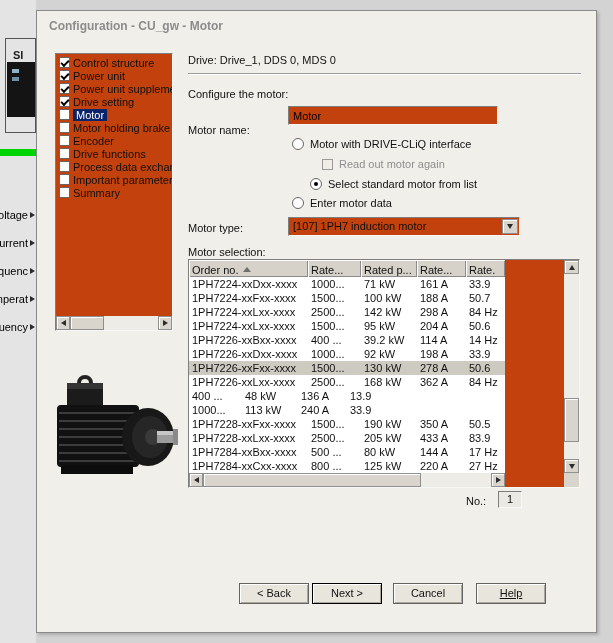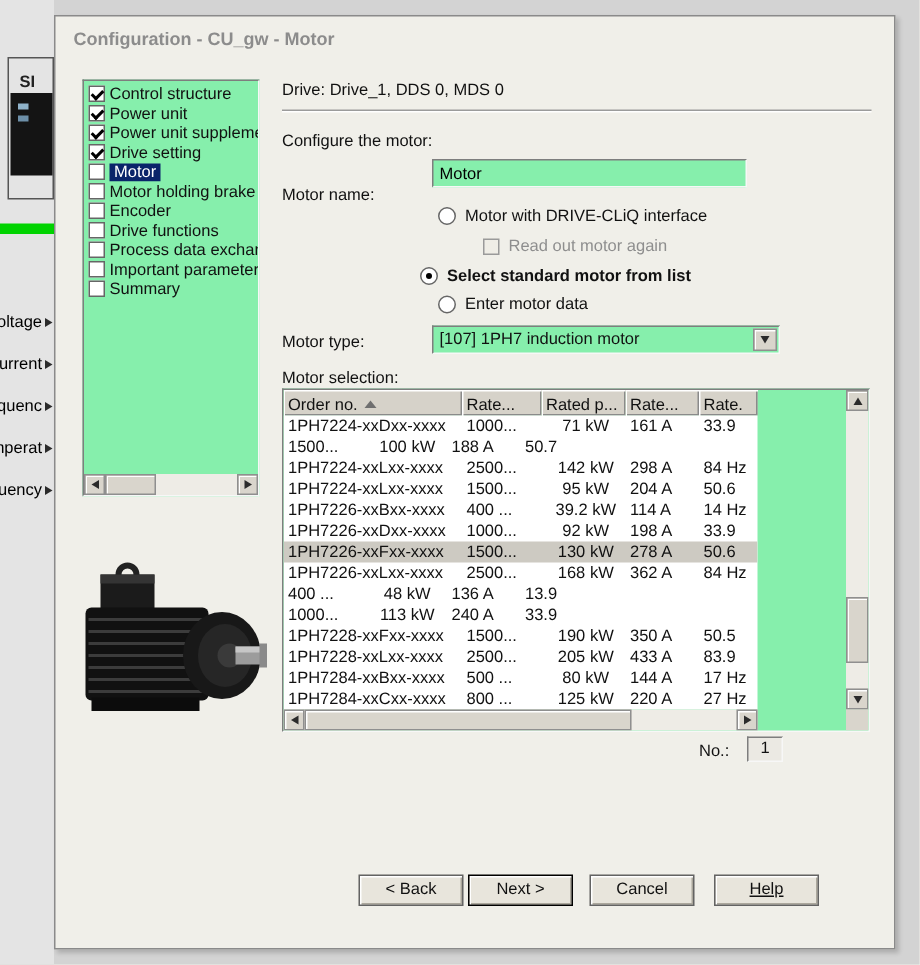--- a/index.html
+++ b/index.html
@@ -30,21 +30,21 @@
   .tri.down  { border-left:3px solid transparent; border-right:3px solid transparent; border-top:5px solid #2b2b2b; }
   .tri.left  { border-top:3px solid transparent; border-bottom:3px solid transparent; border-right:5px solid #2b2b2b; }
   .tri.right { border-top:3px solid transparent; border-bottom:3px solid transparent; border-left:5px solid #2b2b2b; }
   .tri.sort  { border-left:4px solid transparent; border-right:4px solid transparent; border-bottom:5px solid #6f6f6f; margin-left:5px; }
 
   
   .dialog { position:absolute; left:36px; top:10px; width:561px; height:623px;
             background:#f0efe9; border:1px solid #8a8a8a; box-shadow:2px 2px 3px rgba(0,0,0,.18); }
   .dlg-title { position:absolute; left:12px; top:8px; font-size:12px; font-weight:bold; color:#8c8c8c; }
 
-  .sunken { border:1px solid #7e7e7e; border-right-color:#f7f7f7; border-bottom-color:#f7f7f7; background:#86efac; }
+  .sunken { border:1px solid #7e7e7e; border-right-color:#f7f7f7; border-bottom-color:#f7f7f7; background:#c2410c; }
 
   
   .steps { position:absolute; left:18px; top:42px; width:118px; height:278px; overflow:hidden; }
   .steps-items { position:absolute; left:0; top:0; right:0; bottom:14px; padding-top:2px; overflow:hidden; }
   .step { height:13px; display:flex; align-items:center; padding-left:3px; white-space:nowrap; overflow:hidden; }
   .cb { flex:none; width:11px; height:11px; background:#fff; border:1px solid #666; position:relative; margin-right:3px; }
   .step.checked .cb::after, .cb.checked::after {
     content:""; position:absolute; left:1px; top:2px; width:6px; height:3px;
     border-left:2px solid #000; border-bottom:2px solid #000; transform:rotate(-45deg);
   }
@@ -69,35 +69,35 @@
   .configure-label { position:absolute; left:151px; top:77px; }
   .mn-label { position:absolute; left:151px; top:100px;margin-top:13px; }
   .mn-input { position:absolute; left:251px; top:95px; width:210px; height:19px;
               font-family:"Liberation Sans",sans-serif; font-size:11px; padding:0 4px; }
   .opt-row { position:absolute; display:flex; align-items:center; }
   .radio { flex:none; width:12px; height:12px; border-radius:50%; background:#fff; border:1px solid #666; position:relative; margin-right:6px; }
   .radio.on::after { content:""; position:absolute; left:3px; top:3px; width:4px; height:4px; border-radius:50%; background:#000; }
   .opt1 { left:255px; top:127px; }
   .optcb { left:285px; top:147px; color:#8e8e8e; }
   .optcb .cb { background:#efede6; border-color:#9a9a9a; margin-right:6px; }
-  .opt2 { left:243px; top:167px;font-weight:bold; }
+  .opt2 { left:273px; top:167px; }
   .opt3 { left:255px; top:186px; }
   .mt-label { position:absolute; left:151px; top:211px; }
   .combo { position:absolute; left:251px; top:206px; width:232px; height:19px; }
   .combo-text { position:absolute; left:4px; top:2px; right:20px; overflow:hidden; white-space:nowrap; }
   .combo-btn { position:absolute; right:1px; top:1px; width:16px; height:15px; background:#d9d5cc; border:1px solid #8f8f8f;
                box-shadow:inset 1px 1px 0 #fff; display:flex; align-items:center; justify-content:center; }
   .ms-label { position:absolute; left:151px; top:235px; }
 
   
   .mtable { position:absolute; left:151px; top:248px; width:392px; height:229px; overflow:hidden; }
   .thead { position:absolute; left:0; top:0; height:17px; display:flex; }
   .hcell { height:17px; background:#d6d2c9; box-shadow:inset 1px 1px 0 #fff, inset -1px -1px 0 #8a8a8a;
            padding:2px 0 0 3px; white-space:nowrap; overflow:hidden; display:flex; align-items:center; }
-  .c0 { width:119px; } .c1 { width:53px; } .c2 { width:56px;text-align:center; } .c3 { width:49px; } .c4 { width:39px; }
+  .c0 { width:119px; } .c1 { width:53px; } .c2 { width:56px; } .c3 { width:49px; } .c4 { width:39px; }
   .tbody { position:absolute; left:0; top:17px; width:316px; height:196px; overflow:hidden; background:#fff; }
   .trow { height:14px; display:flex; }
   .trow.selected { background:#cdcac2; }
   .tc { flex:none; padding-left:3px; line-height:14px; white-space:nowrap; overflow:hidden; }
   .vscroll { position:absolute; right:0; top:0; width:15px; height:213px; background:#eeece6; }
   .vscroll .sbtn { width:15px; }
   .vscroll .sbtn.u { top:0; left:0; }
   .vscroll .sbtn.d { top:199px; left:0; }
   .vthumb { position:absolute; left:0; top:138px; width:15px; height:44px; background:#d9d5cc; border:1px solid #8f8f8f; box-shadow:inset 1px 1px 0 #fff; }
   .table-hscroll { left:0; bottom:0; width:316px; }
@@ -297,20 +297,21 @@
     <div class="tbody">
 
     <div class="trow">
           <span class="tc c0">1PH7224-xxDxx-xxxx</span>
           <span class="tc c1">1000...</span>
           <span class="tc c2">71 kW</span>
           <span class="tc c3">161 A</span>
           <span class="tc c4">33.9</span>
         </div>
         <div class="trow">
+          <span class="tc c0">1PH7224-xxFxx-xxxx</span>
           <span class="tc c1">1500...</span>
           <span class="tc c2">100 kW</span>
           <span class="tc c3">188 A</span>
           <span class="tc c4">50.7</span>
         </div>
         <div class="trow">
           <span class="tc c0">1PH7224-xxLxx-xxxx</span>
           <span class="tc c1">2500...</span>
           <span class="tc c2">142 kW</span>
           <span class="tc c3">298 A</span>

